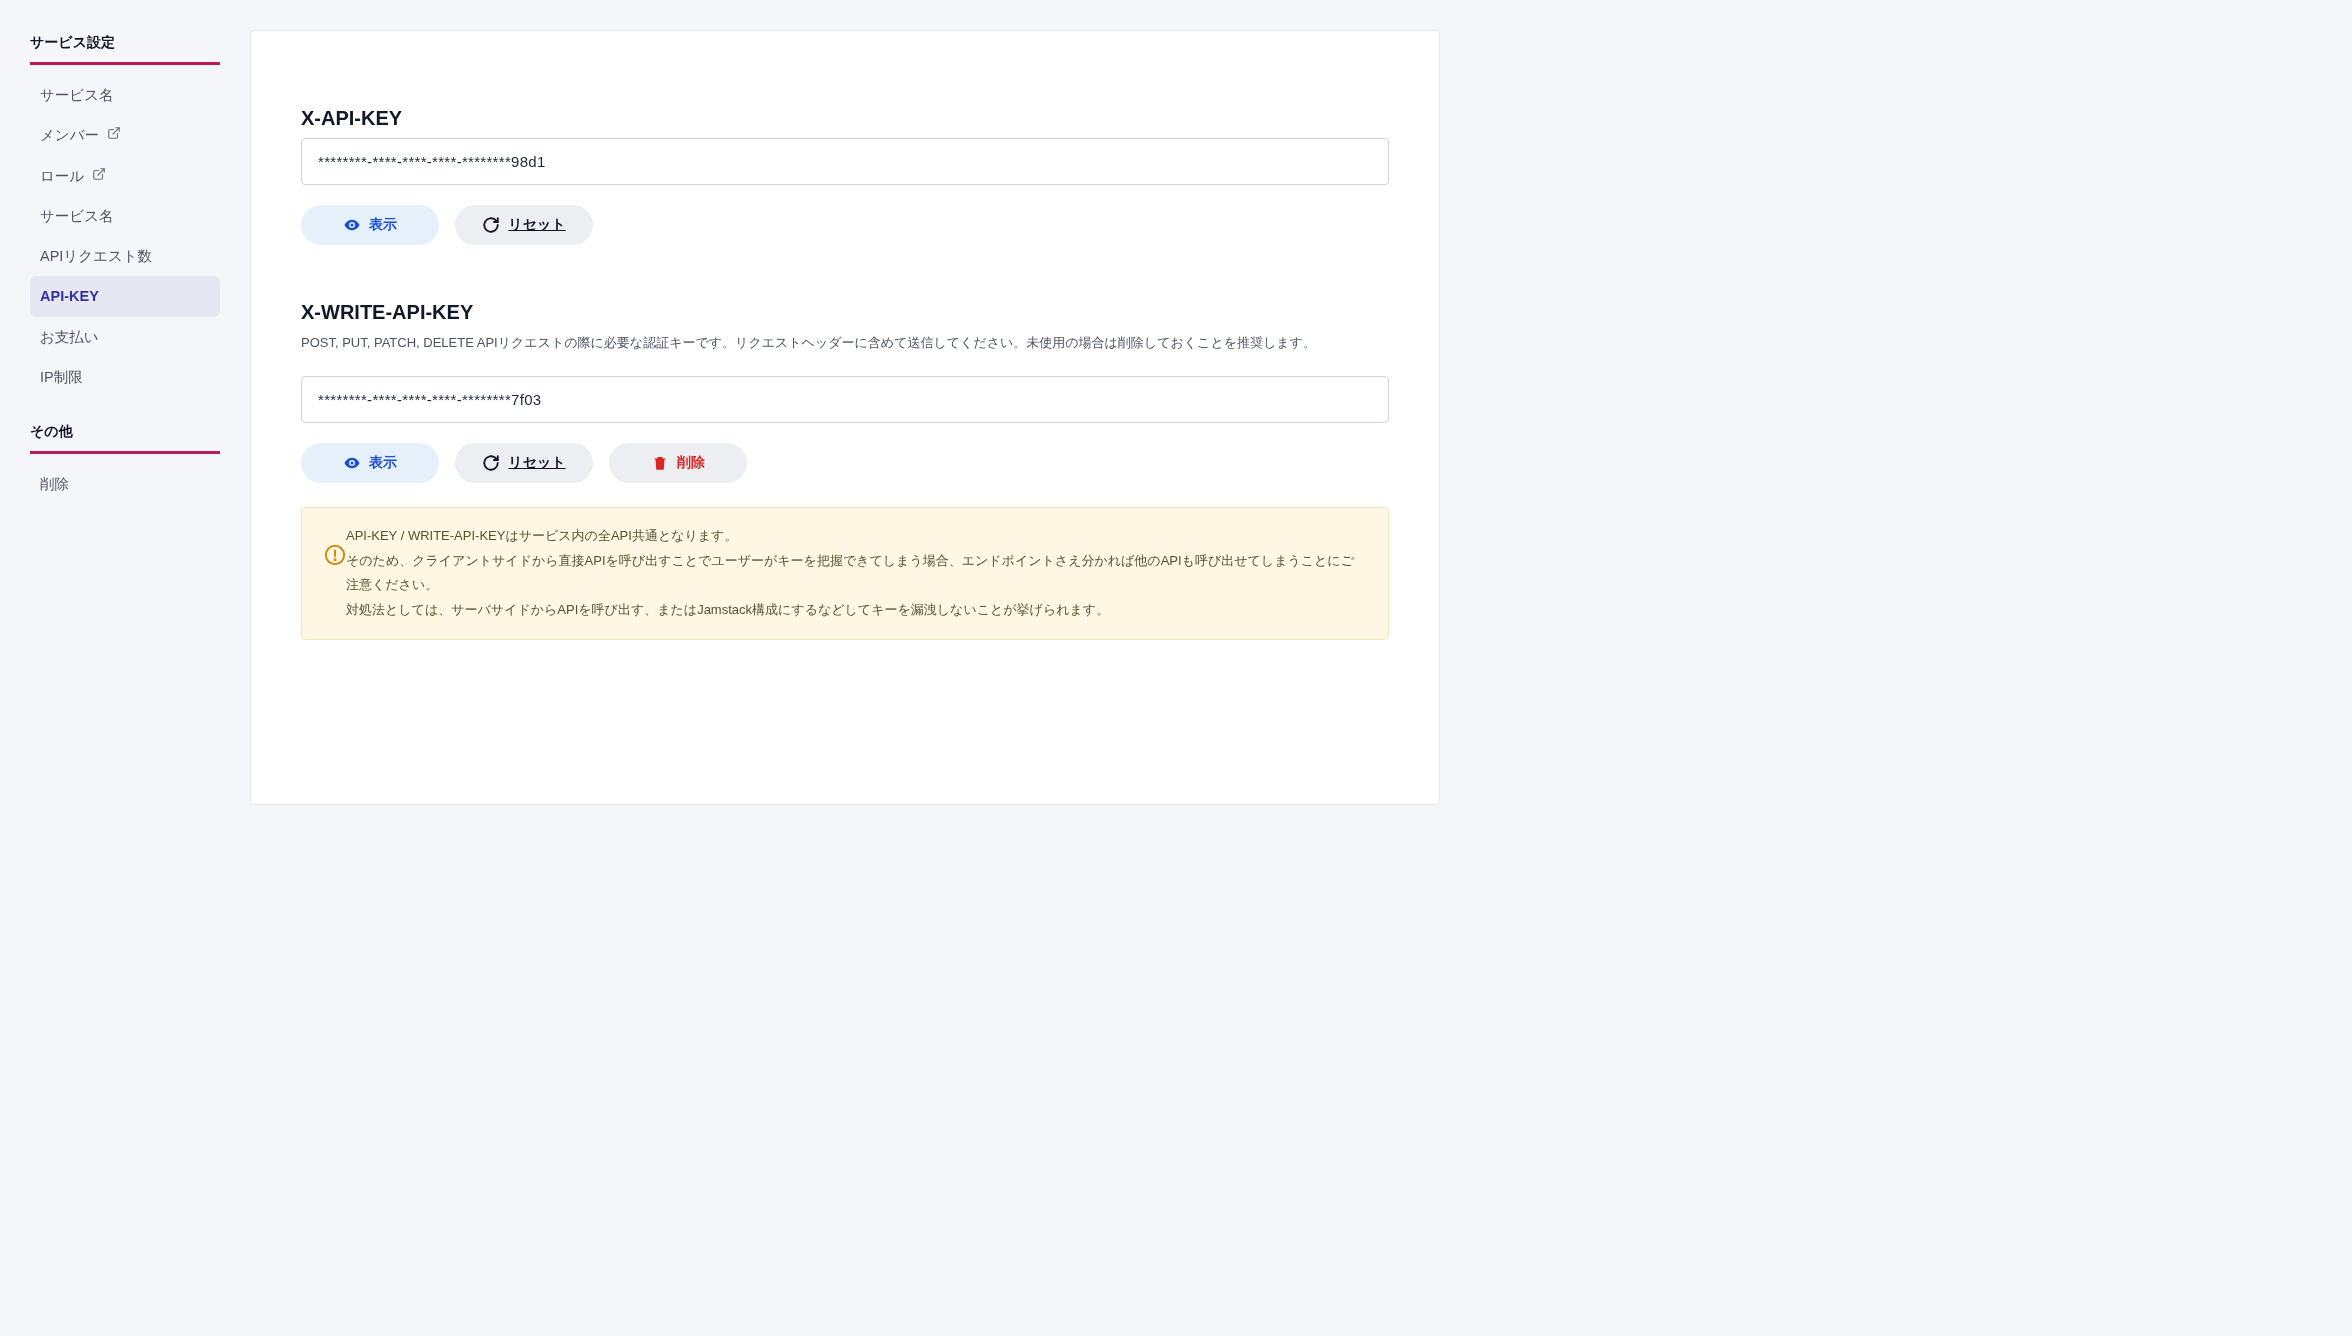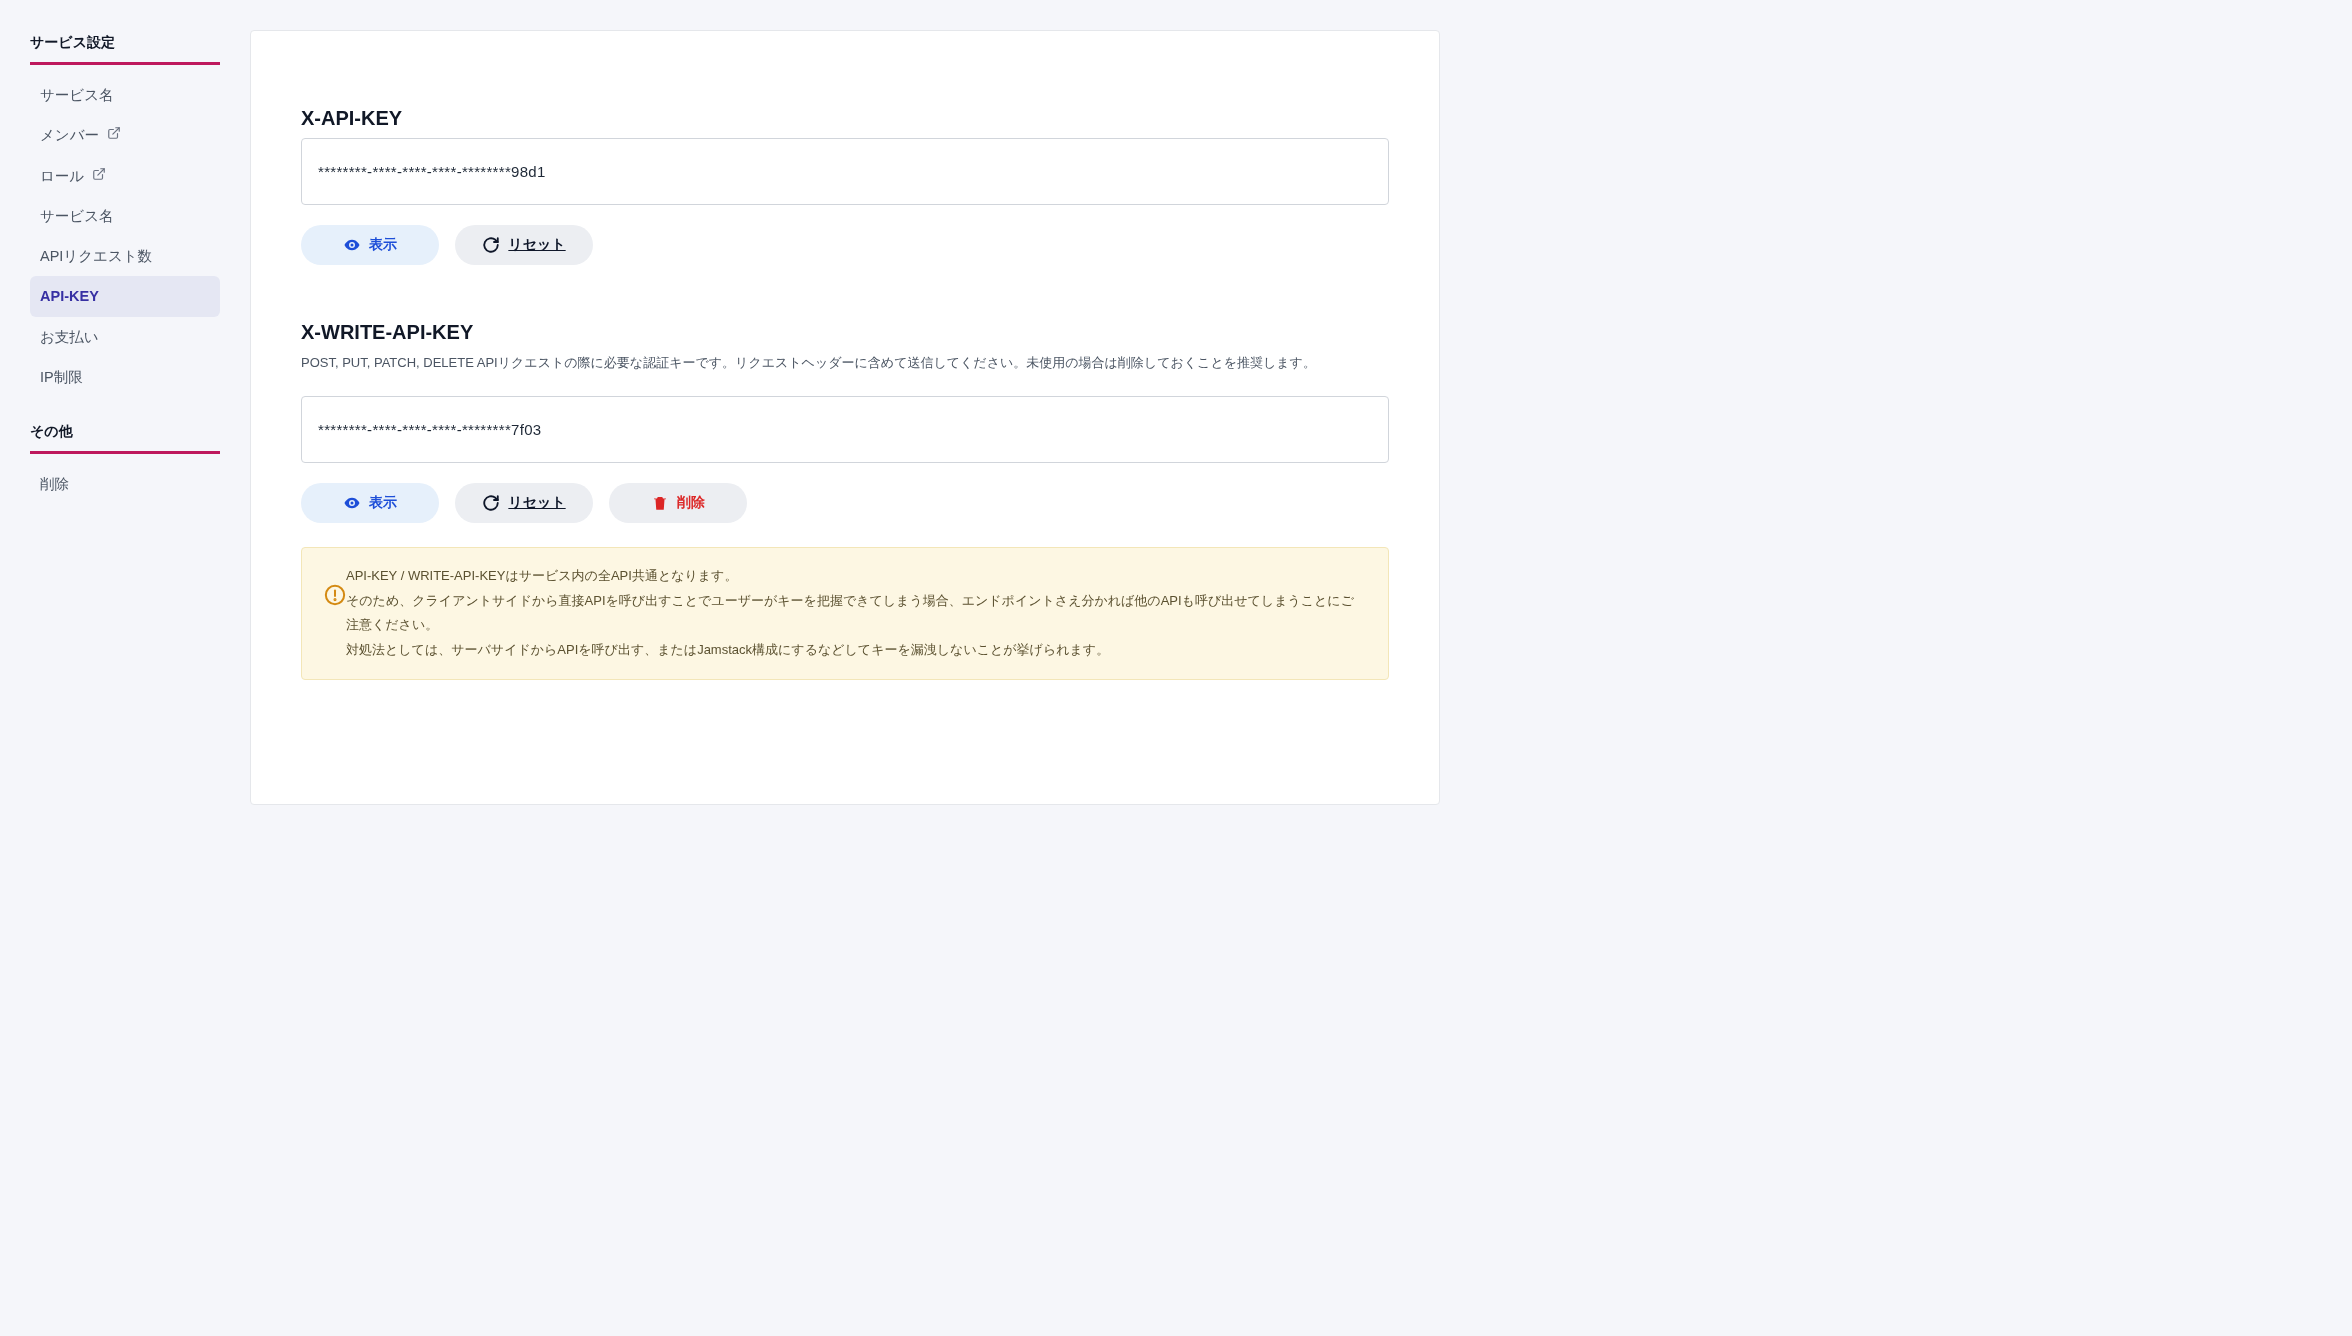--- a/index.html
+++ b/index.html
@@ -76,21 +76,21 @@
   }
   .section-desc {
     font-size: 13px;
     color: #4b5563;
     line-height: 1.7;
     margin-bottom: 22px;
   }
   .key-box {
     border: 1px solid #d1d5db;
     border-radius: 4px;
-    padding: 24px 16px;
+    padding: 14px 16px;
     font-size: 15px;
     font-family: inherit;
     color: #1f2937;
     background: #fff;
     margin-bottom: 20px;
     letter-spacing: 0.3px;
   }
   .btn-row {
     display: flex;
     gap: 16px;

